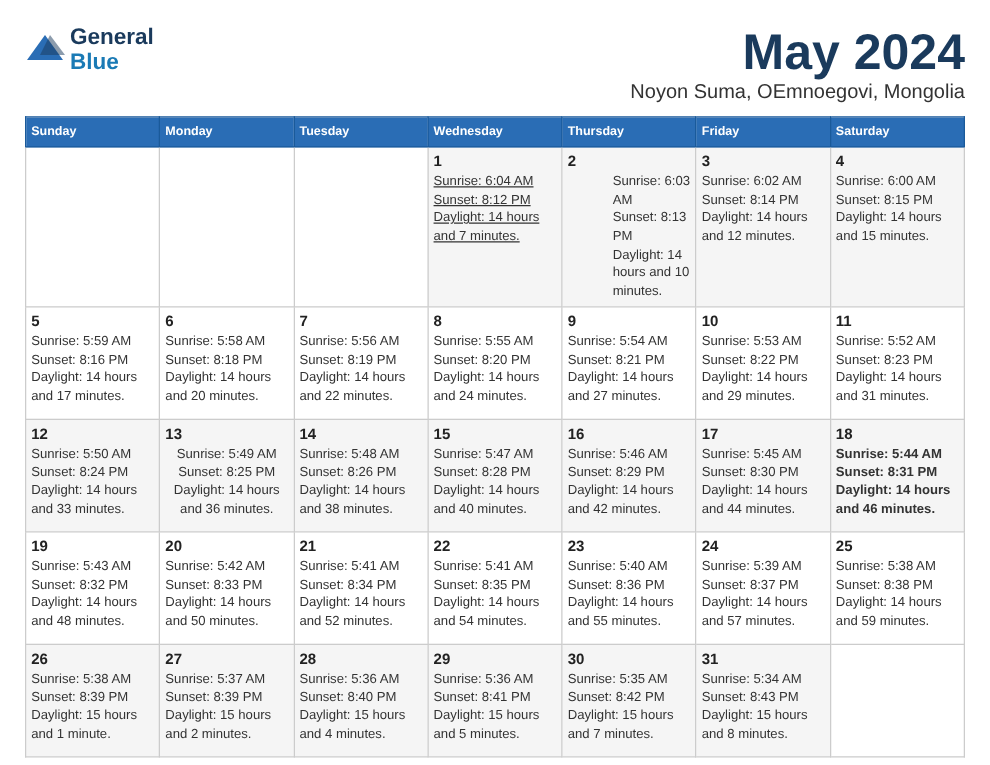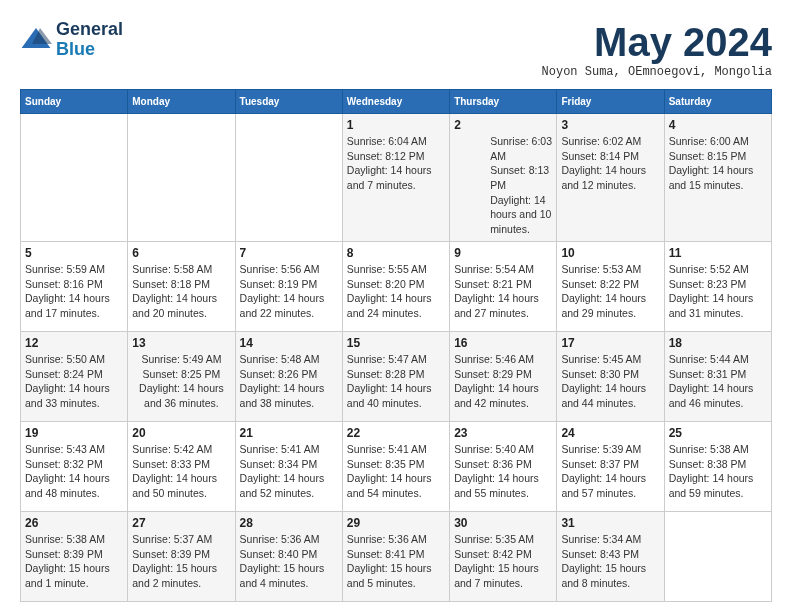--- a/index.html
+++ b/index.html
@@ -37,23 +37,22 @@
     }
     .title-area {
       text-align: right;
     }
     .month-title {
       font-size: 40px;
       font-weight: bold;
       color: #1a3a5c;
     }
     .subtitle {
-      font-size: 12px;
+      font-size: 16px;
       color: #333;
-      font-family: Liberation Mono, monospace;
     }
     table {
       width: 100%;
       border-collapse: collapse;
       font-size: 11px;
     }
     thead tr th {
       background-color: #2a6db5;
       color: white;
       padding: 6px 4px;
@@ -124,21 +123,21 @@
         <th>Saturday</th>
       </tr>
   </thead>
   <tbody id="calendar-body">
   <tr>
         <td class="empty"></td>
         <td class="empty"></td>
         <td class="empty"></td>
         <td>
           <span class="day-num">1</span>
-          <div class="day-info" style="white-space: pre-line;">Sunrise: 6:04 AM
+          <div class="day-info" style="white-space: pre-line; text-decoration: underline;">Sunrise: 6:04 AM
 Sunset: 8:12 PM
 Daylight: 14 hours and 7 minutes.</div>
         </td>
         <td>
           <span class="day-num">2</span>
           <div class="day-info" style="white-space: pre-line; margin-left: 36px;">Sunrise: 6:03 AM
 Sunset: 8:13 PM
 Daylight: 14 hours and 10 minutes.</div>
         </td>
         <td>
@@ -230,21 +229,21 @@
 Daylight: 14 hours and 42 minutes.</div>
         </td>
         <td>
           <span class="day-num">17</span>
           <div class="day-info" style="white-space: pre-line;">Sunrise: 5:45 AM
 Sunset: 8:30 PM
 Daylight: 14 hours and 44 minutes.</div>
         </td>
         <td>
           <span class="day-num">18</span>
-          <div class="day-info" style="white-space: pre-line;">Sunrise: 5:44 AM
+          <div class="day-info" style="white-space: pre-line; font-weight: bold;">Sunrise: 5:44 AM
 Sunset: 8:31 PM
 Daylight: 14 hours and 46 minutes.</div>
         </td>
       </tr>
       <tr>
         <td>
           <span class="day-num">19</span>
           <div class="day-info" style="white-space: pre-line;">Sunrise: 5:43 AM
 Sunset: 8:32 PM
 Daylight: 14 hours and 48 minutes.</div>

